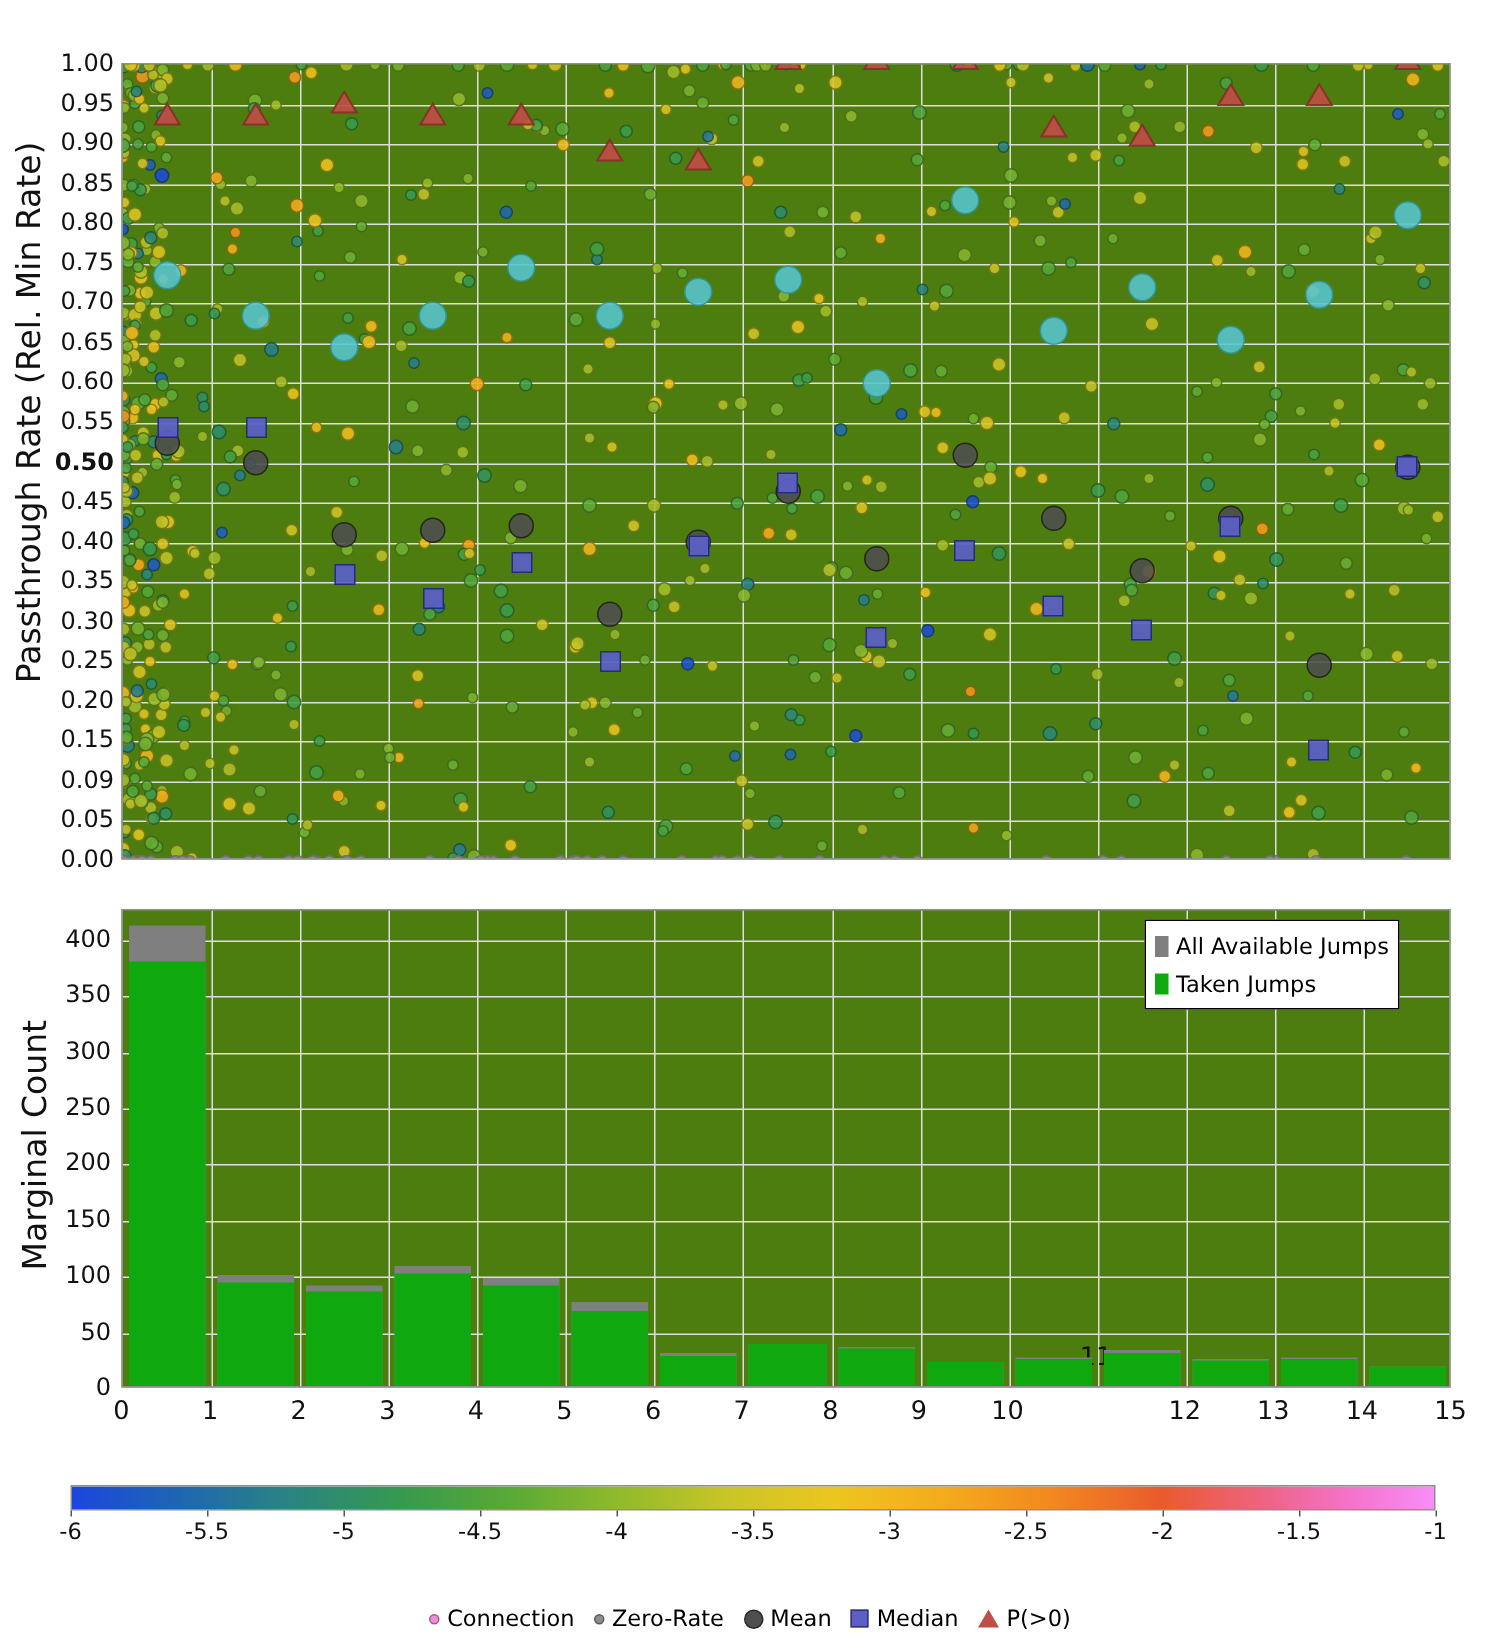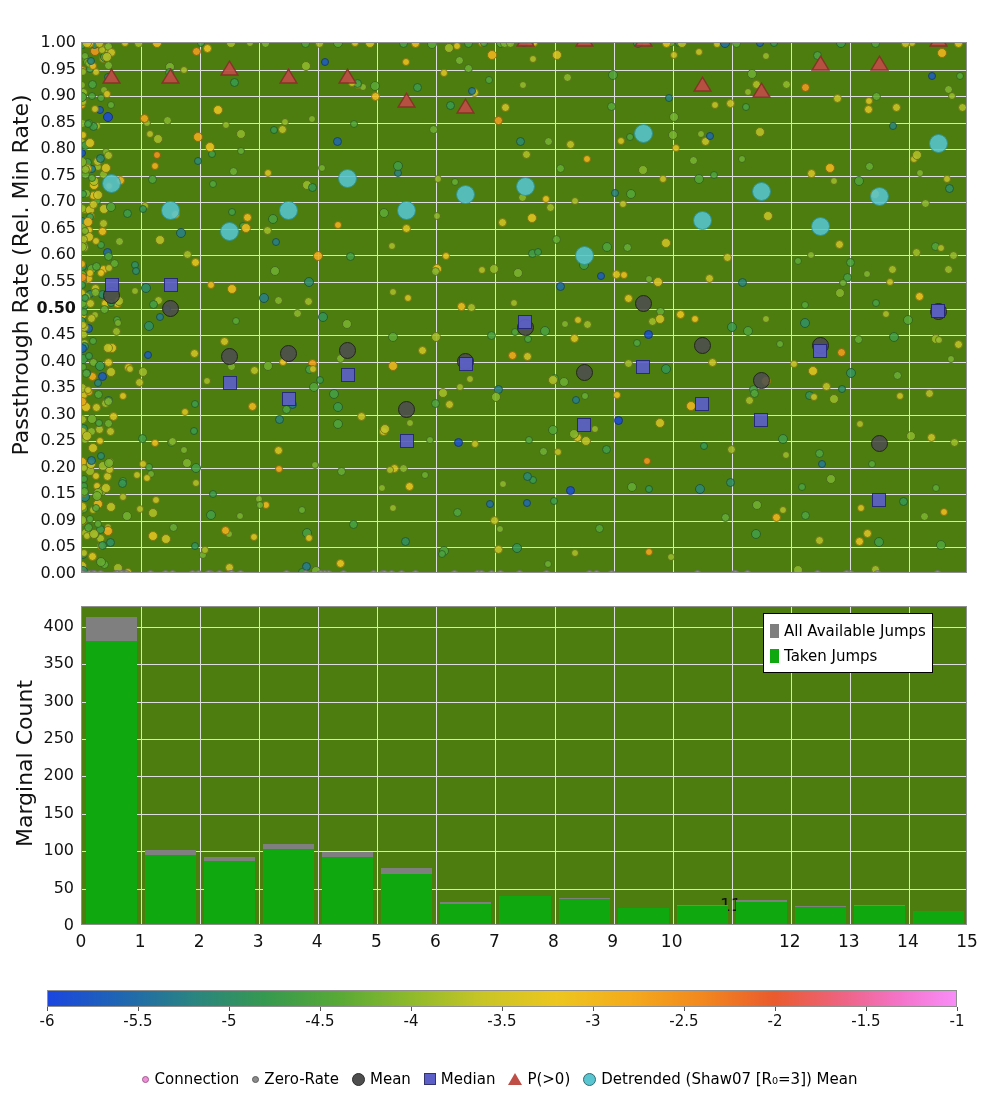--- a/index.html
+++ b/index.html
@@ -1117,18 +1117,14 @@
         <div class="bl-label">Mean</div>
       </div>
       <div class="bl-item">
         <div class="bl-sq" style="width: 12px; height: 12px; background: rgb(92, 95, 200); border: 1px solid rgb(51, 52, 110);"></div>
         <div class="bl-label">Median</div>
       </div>
       <div class="bl-item">
         <div class="bl-tri" style="border-bottom: 12px solid rgb(191, 78, 70);"></div>
         <div class="bl-label">P(&gt;0)</div>
       </div>
-      <div class="bl-item">
-        <div class="bl-dot" style="width: 13px; height: 13px; background: rgb(88, 197, 208); border: 1px solid rgb(48, 108, 114);"></div>
-        <div class="bl-label">Detrended (Shaw07 [R₀=3]) Mean</div>
-      </div>
     </div>
 </div>
 
 </body></html>

